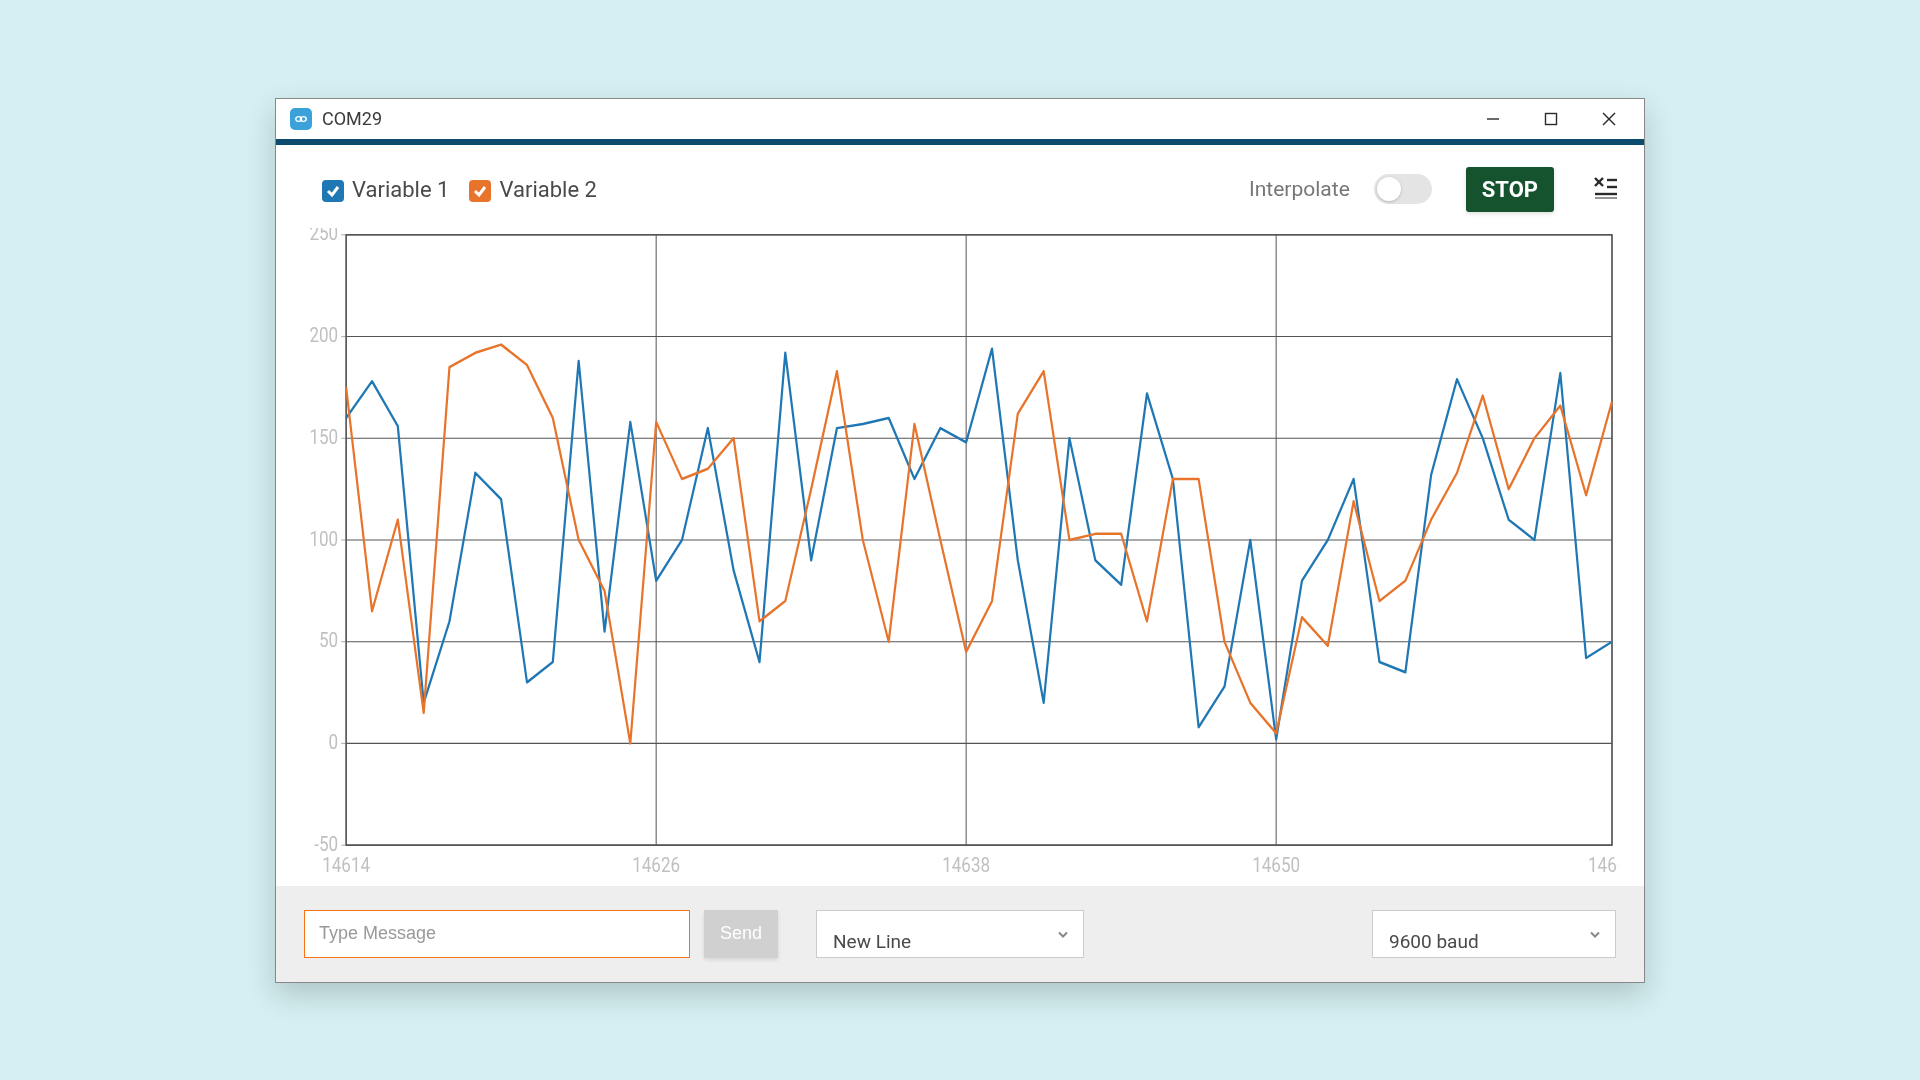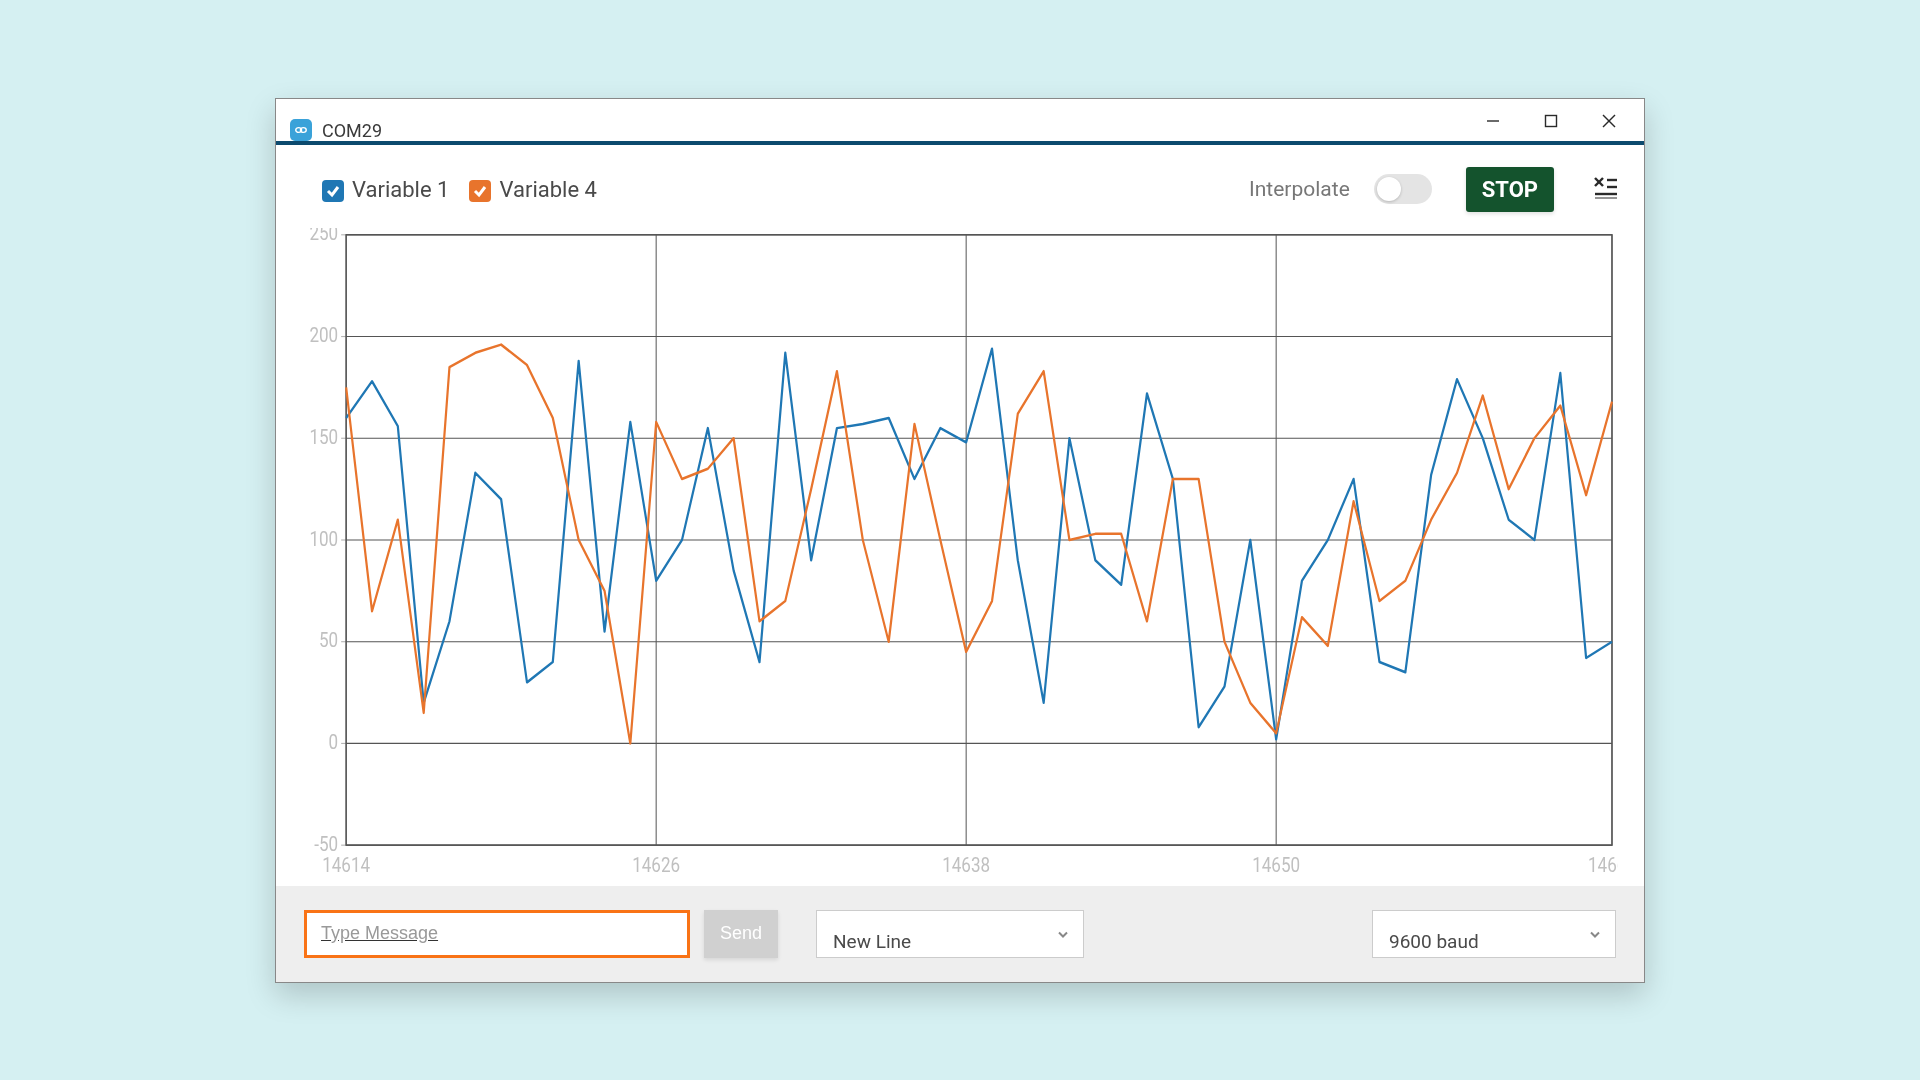--- a/index.html
+++ b/index.html
@@ -12,23 +12,23 @@
 }
 .window {
   width: 1370px; height: 885px;
   background: #fff;
   border: 1px solid #888;
   box-shadow: 0 12px 28px rgba(0,0,0,0.18);
   display: flex; flex-direction: column;
 }
 .titlebar {
   height: 46px;
-  display: flex; align-items: flex-end;
+  display: flex; align-items: center;
   padding: 0 6px 0 14px;
-  border-bottom: 4px solid #0c4a6e;
+  border-bottom: 6px solid #0c4a6e;
 }
 .app-icon {
   width: 22px; height: 22px;
   background: #3aa2d9;
   border-radius: 5px;
   display: flex; align-items: center; justify-content: center;
   margin-right: 10px;
 }
 .app-icon svg { width: 14px; height: 14px; }
 .title-text { font-size: 18px; color: #3a3a3a; font-weight: 400; }
@@ -89,26 +89,25 @@
 }
 .chart-svg { width: 100%; height: 100%; display: block; }
 
 .bottom-bar {
   background: #eeeeee;
   padding: 24px 28px;
   display: flex; align-items: center; gap: 14px;
 }
 .msg-input {
   width: 386px; height: 48px;
-  border: 3px solid #f97316;
+  border: 1px solid #f97316;
   background: #fff;
   padding: 0 14px;
   font-size: 18px;
   color: #333;
-  text-decoration: underline;
 }
 .msg-input::placeholder { color: #999; }
 .send-btn {
   height: 48px; padding: 4px 16px;
   background: #d0d0d0;
   border: none;
   color: #fff;
   font-size: 18px;
   cursor: pointer;
   box-shadow: 0 2px 4px rgba(0,0,0,0.1);
@@ -174,21 +173,21 @@
           </svg>
         </div>
       <span class="legend-label">Variable 1</span>
     </div>
     <div class="legend-item">
       <div class="check" id="check-1" style="background: rgb(232, 116, 44);">
           <svg viewBox="0 0 14 14">
             <polyline points="2,7 6,11 12,3"></polyline>
           </svg>
         </div>
-      <span class="legend-label">Variable 4</span>
+      <span class="legend-label">Variable 2</span>
     </div>
 
     <div class="spacer"></div>
 
     <span class="interp-label">Interpolate</span>
     <div class="toggle">
         <div class="toggle-knob"></div>
       </div>
 
     <div class="stop-btn">STOP</div>

